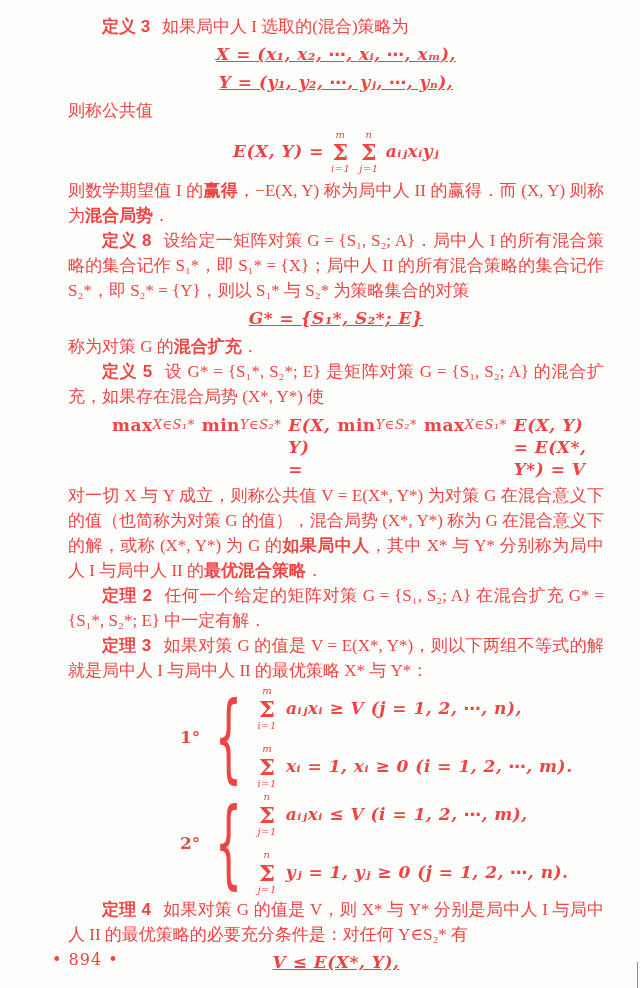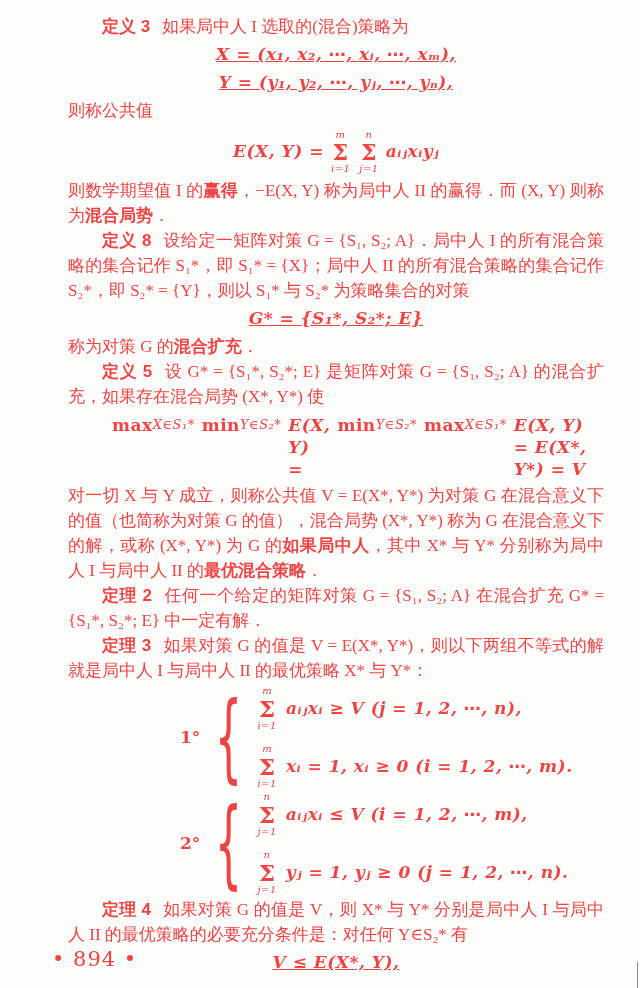--- a/index.html
+++ b/index.html
@@ -50,21 +50,21 @@
     font-size:96px; line-height:0.82;
     transform:scaleX(0.45);
     margin:0 -12px 0 -8px;
   }
   .sys-rows { display:flex; flex-direction:column; gap:12px; margin-left:8px; }
   .sys-row { display:flex; align-items:center; gap:7px; }
   .sys-row .sum .sig { font-size:23px; }
 
   .footer {
     position:absolute; left:52px; bottom:16px;
-    font-size:21px; letter-spacing:1px;
+    font-size:16px; letter-spacing:1px;
     font-family:"DejaVu Serif",serif;
   }
   .scan-mark { position:absolute; right:2px; bottom:0; width:1px; height:26px; background:#8a8a86; }
 </style>
 </head>
 <body>
 
 <div class="page">
 
   <p class="para indent"><b class="hd">定义 3</b><span>如果局中人 I 选取的(混合)策略为</span></p>

